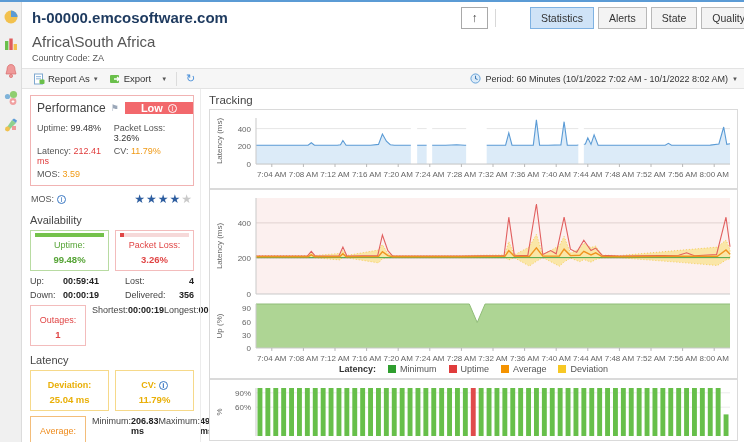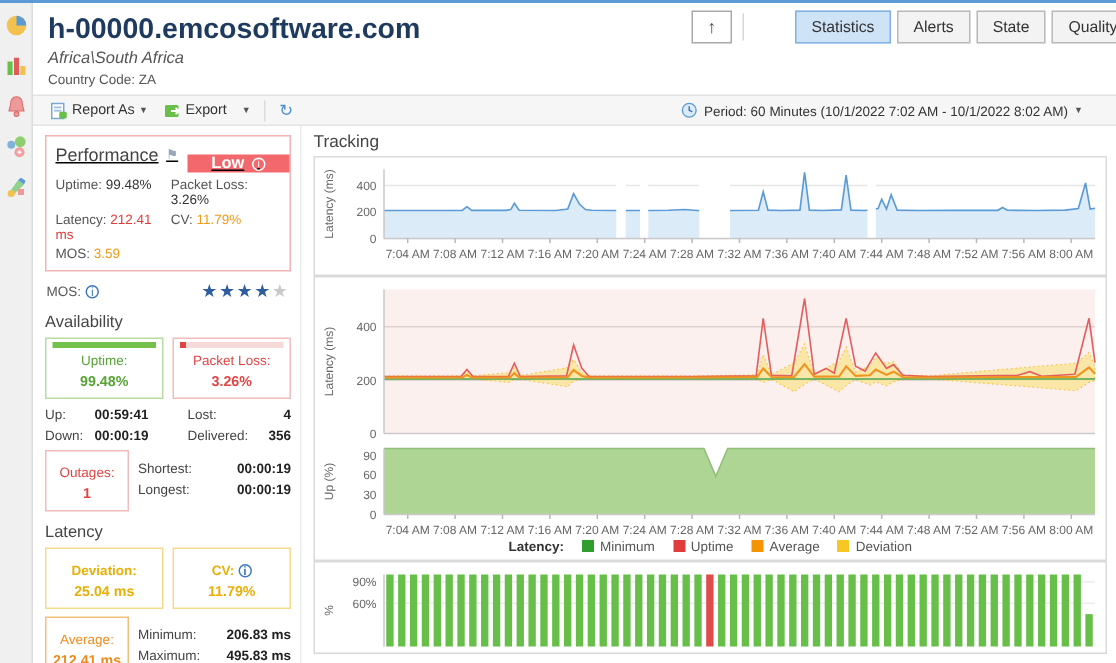--- a/index.html
+++ b/index.html
@@ -3,39 +3,39 @@
 <meta charset="utf-8">
 <style>
   html,body{margin:0;padding:0;background:#fff;}
   body{width:744px;height:442px;overflow:hidden;font-family:"Liberation Sans",sans-serif;-webkit-font-smoothing:antialiased;}
   *{box-sizing:border-box;}
   .app{display:flex;width:744px;height:442px;border-top:2px solid #5b9bd5;background:#fff;}
   .sidebar{width:22px;background:#f0f0f0;border-right:1px solid #dcdcdc;display:flex;flex-direction:column;align-items:center;padding-top:7px;gap:11px;flex:none;}
   .side-icon{width:16px;height:16px;cursor:pointer;}
   .main{flex:1;display:flex;flex-direction:column;min-width:0;}
   .header{display:flex;align-items:flex-start;padding:5px 0 0 10px;height:28px;}
-  .title{font-size:19px;font-weight:bold;color:#1e3a5f;padding-top:2px;}
+  .title{font-size:15px;font-weight:bold;color:#1e3a5f;padding-top:2px;}
   .header-right{margin-left:auto;display:flex;align-items:center;gap:4px;margin-right:-12px;}
   .btn-up{width:27px;height:22px;border:1px solid #a9a9a9;background:#fff;display:flex;align-items:center;justify-content:center;font-size:12px;color:#444;cursor:pointer;}
   .hsep{width:1px;height:18px;background:#d8d8d8;margin:0 3px;}
   .tab{height:22px;padding:0 10px;border:1px solid #b9b9b9;background:#f3f3f3;font-size:10.5px;color:#333;display:flex;align-items:center;cursor:pointer;white-space:nowrap;}
   .tab.active{background:#cfe3f7;border-color:#7fb2e2;margin-left:27px;}
   .subheader{padding:3px 10px 0;}
-  .sub1{font-size:11px;color:#555;font-style:italic;}
+  .sub1{font-size:15px;color:#555;}
   .sub2{font-size:9px;color:#555;margin-top:3px;}
-  .toolbar{margin-top:5px;height:21px;background:#f6f6f6;border-top:1px solid #e3e3e3;border-bottom:1px solid #e3e3e3;display:flex;align-items:center;padding:0 22px 0 8px;gap:4px;font-size:9.5px;color:#333;flex:none;}
+  .toolbar{margin-top:5px;height:21px;background:#f6f6f6;border-top:1px solid #e3e3e3;border-bottom:1px solid #e3e3e3;display:flex;align-items:center;padding:0 6px 0 8px;gap:4px;font-size:9.5px;color:#333;flex:none;}
   .tbtn{display:flex;align-items:center;gap:3px;padding:1px 3px;cursor:pointer;}
   .caret{font-size:6px;color:#555;}
   .tsep{width:1px;height:14px;background:#dcdcdc;margin:0 2px;}
   .period{margin-left:auto;display:flex;align-items:center;gap:4px;font-size:9px;color:#333;cursor:pointer;}
   .content{flex:1;display:flex;min-height:0;}
   .stats{width:178px;padding:4px 6px 0 8px;flex:none;}
   .charts{flex:1;padding:2px 6px 0 8px;border-left:1px solid #ececec;min-width:0;}
   .perf-card{border:1px solid #f1b3b3;margin-top:2px;}
-  .perf-head{display:flex;align-items:flex-end;text-decoration:underline;}
+  .perf-head{display:flex;align-items:center;}
   .perf-title{display:flex;align-items:center;gap:5px;padding:5px 6px;font-size:12px;color:#444;}
   .perf-flag{color:#9aa7b8;font-size:9px;}
   .low-badge{margin-left:auto;background:#f2686c;color:#fff;font-weight:bold;font-size:11px;display:flex;align-items:center;justify-content:center;gap:5px;width:78px;}
   .low-info{font-size:7px;border:1px solid #fff;border-radius:50%;width:9px;height:9px;line-height:8px;text-align:center;font-weight:normal;}
   .perf-body{display:grid;grid-template-columns:1.05fr 1fr;padding:3px 6px 6px;font-size:9px;row-gap:3px;color:#555;}
   .pv{color:#333;}.pv.red{color:#e03c3c;}.pv.orange{color:#f09a16;}
   .mos-row{display:flex;align-items:center;margin:6px 1px 2px;font-size:9px;color:#555;gap:3px;}
   .stars{margin-left:auto;font-size:12px;letter-spacing:1px;color:#2d5d9f;}
   .star.off{color:#c9c9c9;}
   .info-i{color:#3b78c3;font-size:8px;border:1px solid #3b78c3;border-radius:50%;width:9px;height:9px;line-height:8px;text-align:center;display:inline-block;cursor:pointer;}
@@ -49,21 +49,21 @@
   .vbox.green{border-color:#b8dba2;}.vbox.green .blabel,.vbox.green .bvalue{color:#56a436;}.vbox.green .tbar{background:#74c24b;}
   .vbox.pink{border-color:#f3bcbc;}.vbox.pink .blabel,.vbox.pink .bvalue{color:#e04545;}.vbox.pink .tbar{background:#f6d9d9;}
   .vbox.yellow{border-color:#f6d98a;}.vbox.yellow .blabel,.vbox.yellow .bvalue{color:#e9af07;font-weight:bold;}
   .vbox.orangeb{border-color:#f3bd7a;}.vbox.orangeb .blabel,.vbox.orangeb .bvalue{color:#ee8b1c;}
   .vbox.nobar{padding-top:6px;}
   .kv{display:flex;justify-content:space-between;font-size:9px;color:#444;margin-bottom:4px;}
   .kv b{color:#222;}
   .twocol{display:grid;grid-template-columns:1fr 1fr;column-gap:26px;margin-bottom:1px;}
   .outage-row{display:flex;gap:6px;margin-bottom:2px;}
   .outage-row .vbox{width:56px;flex:none;}
-  .outage-right{flex:1;display:flex;flex-direction:column;justify-content:center;}
+  .outage-right{flex:1;display:flex;justify-content:center;}
   .chart-h{font-size:11.5px;color:#454545;margin:3px 0 3px;}
   .panel{border:1px solid #dadada;background:#fff;}
   .panel svg{display:block;}
   .legend{display:flex;align-items:center;justify-content:center;gap:12px;font-size:9px;color:#555;padding:0 0 4px;}
   .legend .lt{font-weight:bold;color:#333;}
   .legend-item{display:flex;align-items:center;}
   .lsq{width:8px;height:8px;display:inline-block;margin-right:4px;}
 </style>
 </head>
 <body>

